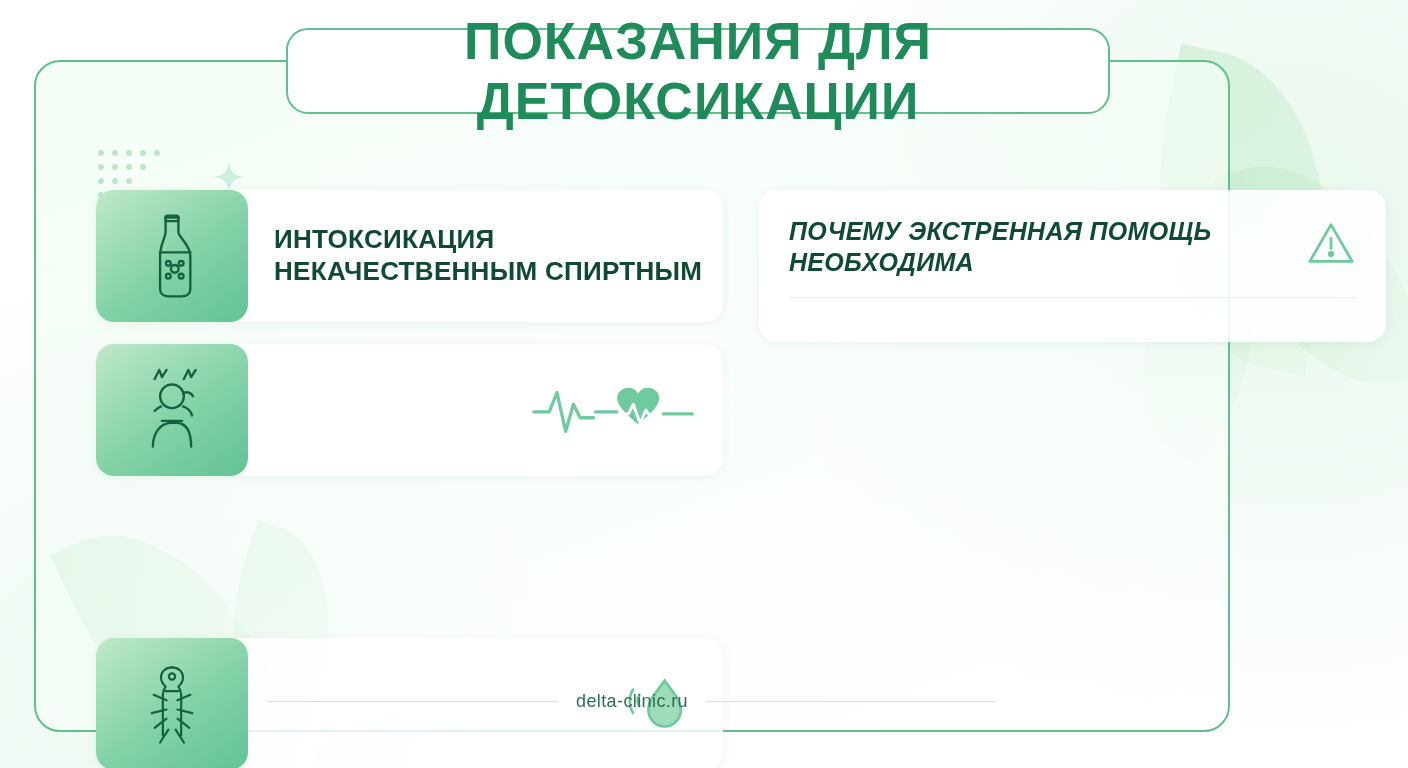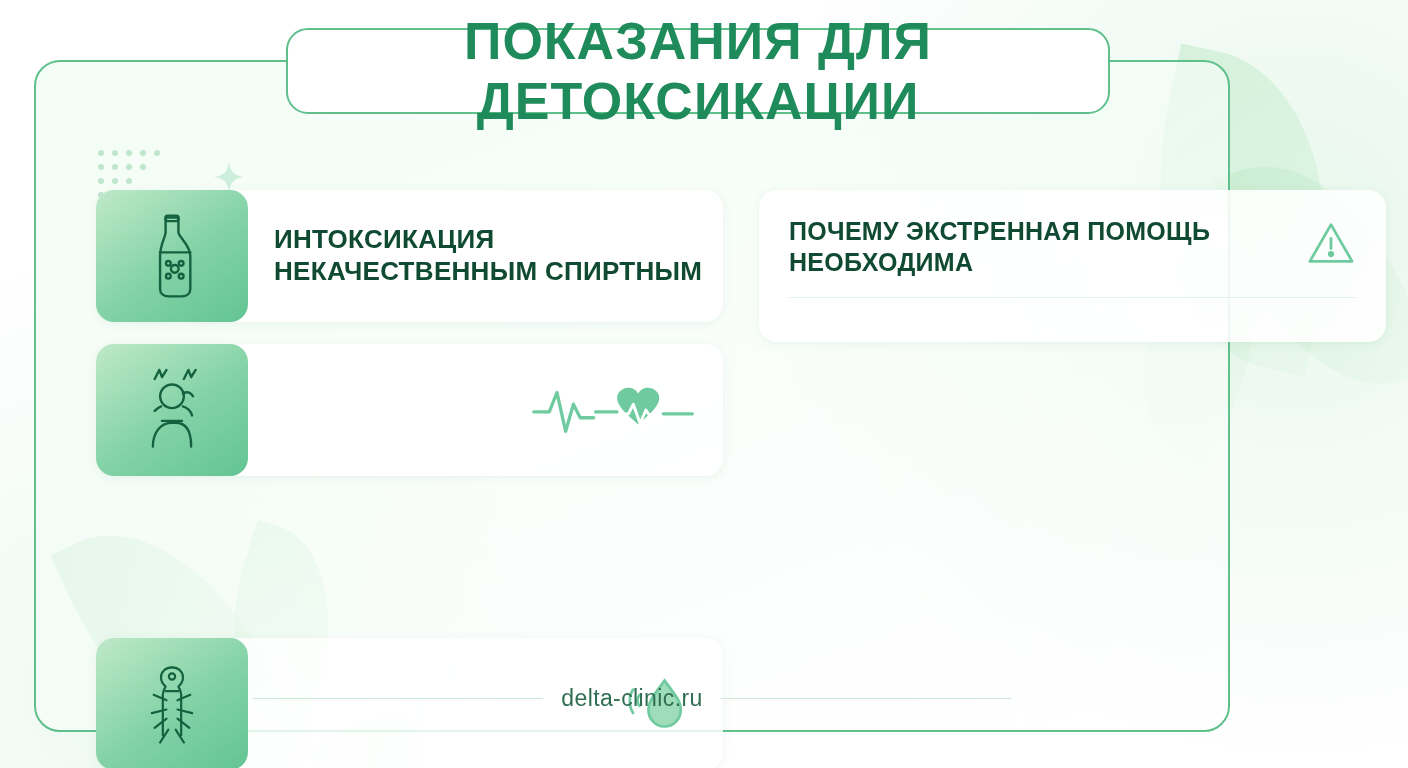--- a/index.html
+++ b/index.html
@@ -155,20 +155,21 @@
     box-shadow: 0 2px 10px rgba(90, 150, 115, 0.10);
     padding: 26px 30px 28px 30px;
     box-sizing: border-box;
     width: 627px;
   }
   .note-head {
     display: flex;
     align-items: flex-start;
     justify-content: space-between;
     gap: 32px;
+    font-style: italic;
   }
   .note-title {
     font-size: 25px;
     font-weight: bold;
     line-height: 1.25;
     color: #114a33;
     text-transform: uppercase;
     letter-spacing: .3px;
   }
   .note-icon { color: #7ccfa3; flex: 0 0 auto; margin-top: 4px; }
@@ -189,21 +190,21 @@
     position: absolute;
     left: 0;
     right: 0;
     bottom: 18px;
     display: flex;
     align-items: center;
     justify-content: center;
     gap: 18px;
   }
   .footer .rule { height: 1px; width: 290px; background: #c9e8d6; }
-  .footer .url { font-size: 23px; color: #2f6e52; letter-spacing: .4px; }
+  .footer .url { font-size: 18px; color: #2f6e52; letter-spacing: .4px; }
 
   svg { display: block; }
 </style>
 </head>
 <body>
 
 <div class="canvas">
 
   <div class="leaf l1"></div>
   <div class="leaf l2"></div>

